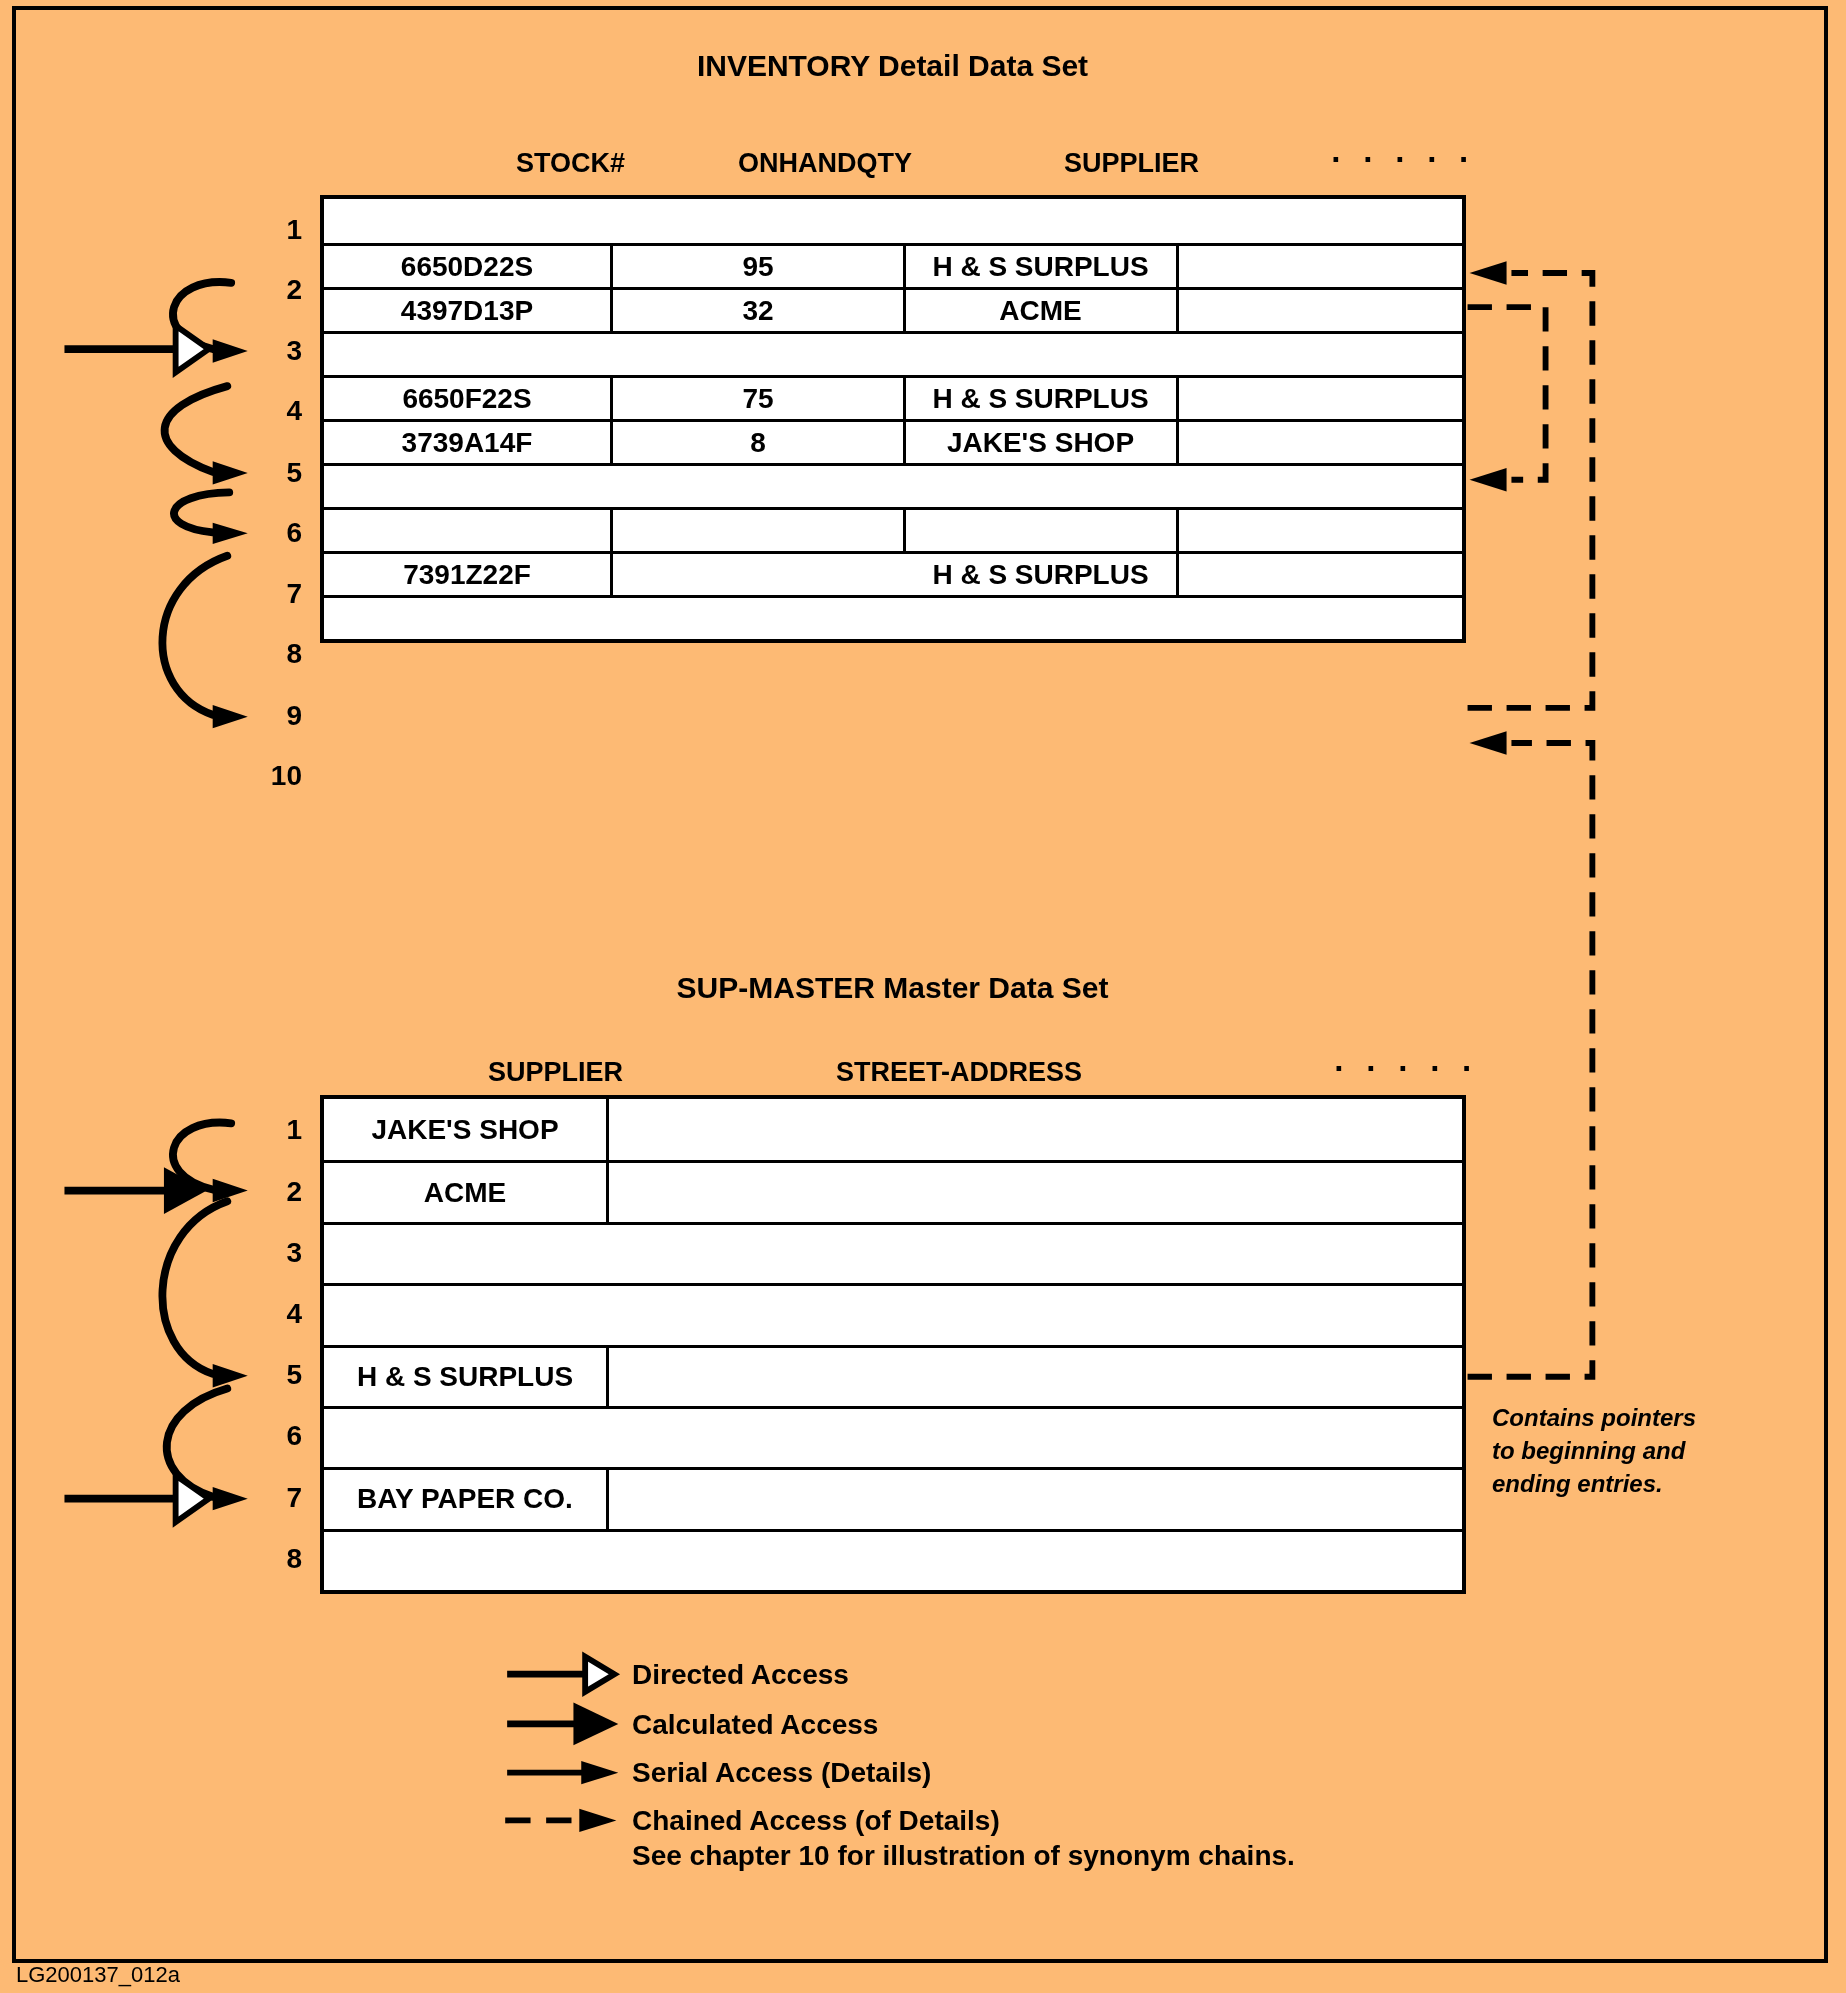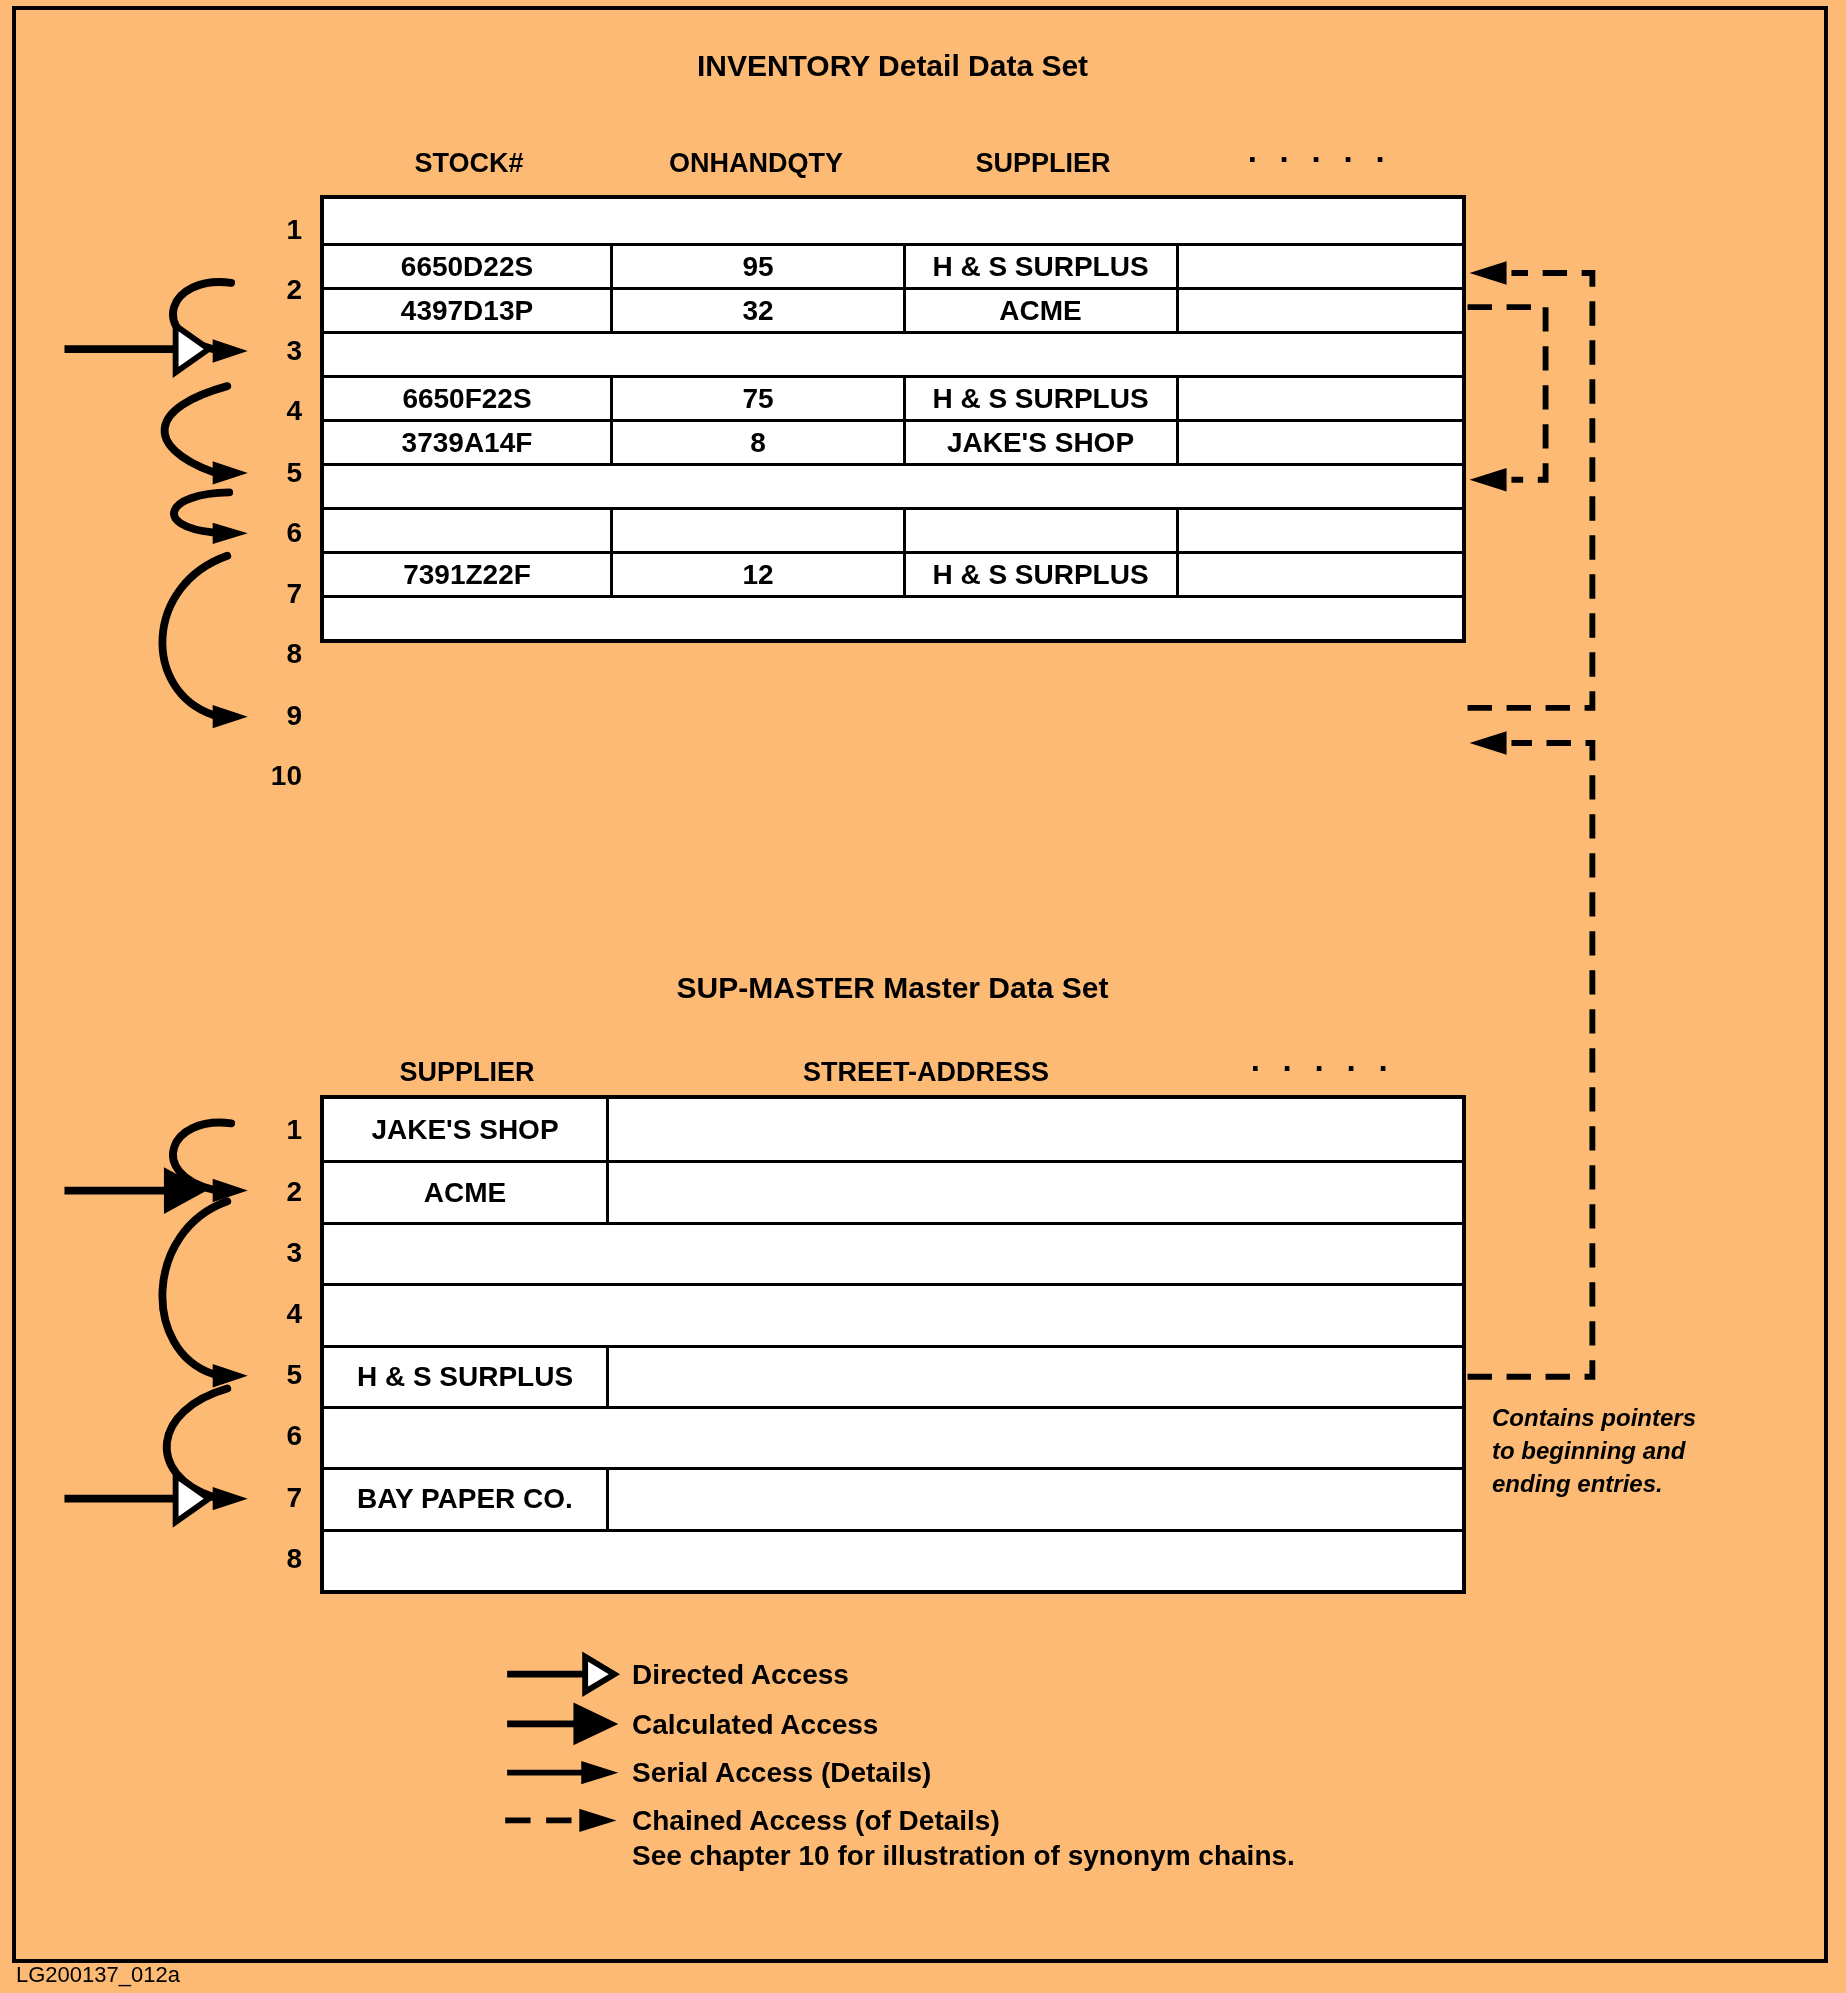--- a/index.html
+++ b/index.html
@@ -1,21 +1,21 @@
 <!DOCTYPE html>
 <html><head>
 <meta charset="utf-8">
 <style>
   html,body{margin:0;padding:0;background:#ffffff;}
   #canvas{position:relative;width:1846px;height:1993px;background:#fdba74;
           font-family:"Liberation Sans","DejaVu Sans",sans-serif;color:#000;overflow:hidden;}
   .abs{position:absolute;}
   .frame{left:11.7px;top:5.9px;width:1808px;height:1949px;border:4.9px solid #000;}
   .title{font-size:30px;font-weight:700;text-align:center;width:585px;left:600px;}
-  .hdr{font-size:27px;font-weight:700;text-align:center;width:312px;line-height:35px;}
+  .hdr{font-size:27px;font-weight:700;text-align:right;width:312px;line-height:35px;}
   .dots{font-size:33px;font-weight:700;letter-spacing:5.9px;}
   .tbl{position:absolute;border:4.9px solid #000;box-sizing:border-box;background:#fff;}
   #inv-table{left:320px;top:195px;width:1146px;height:448px;}
   #mas-table{left:320px;top:1095px;width:1146px;height:499px;}
   .row{position:absolute;left:0;width:100%;box-sizing:border-box;}
   .row.bt{border-top:3.9px solid #000;}
   .inv-row{height:10%;}
   .mas-row{height:12.5%;}
   .cell{position:absolute;top:0;height:100%;box-sizing:border-box;display:flex;
         align-items:center;justify-content:center;font-size:28px;font-weight:700;white-space:nowrap;}
@@ -86,21 +86,20 @@
     </div>
     <div class="row inv-row bt" style="top:60%;"></div>
     <div class="row inv-row bt" style="top:70%;">
       <div class="cell bdr inv-c1"></div>
       <div class="cell bdr inv-c2"></div>
       <div class="cell bdr inv-c3"></div>
       <div class="cell inv-c4"></div>
     </div>
     <div class="row inv-row bt" style="top:80%;">
       <div class="cell bdr inv-c1">7391Z22F</div>
-      <div class="cell bdr inv-c2">12</div>
       <div class="cell bdr inv-c3">H &amp; S SURPLUS</div>
       <div class="cell inv-c4"></div>
     </div>
     <div class="row inv-row bt" style="top:90%;"></div>
   </div>
 
   <div class="abs title" style="top:971px;">SUP-MASTER Master Data Set</div>
 
   <div class="abs hdr" style="left:311px;top:1055px;">SUPPLIER</div>
   <div class="abs hdr" style="left:770px;top:1055px;">STREET-ADDRESS</div>

